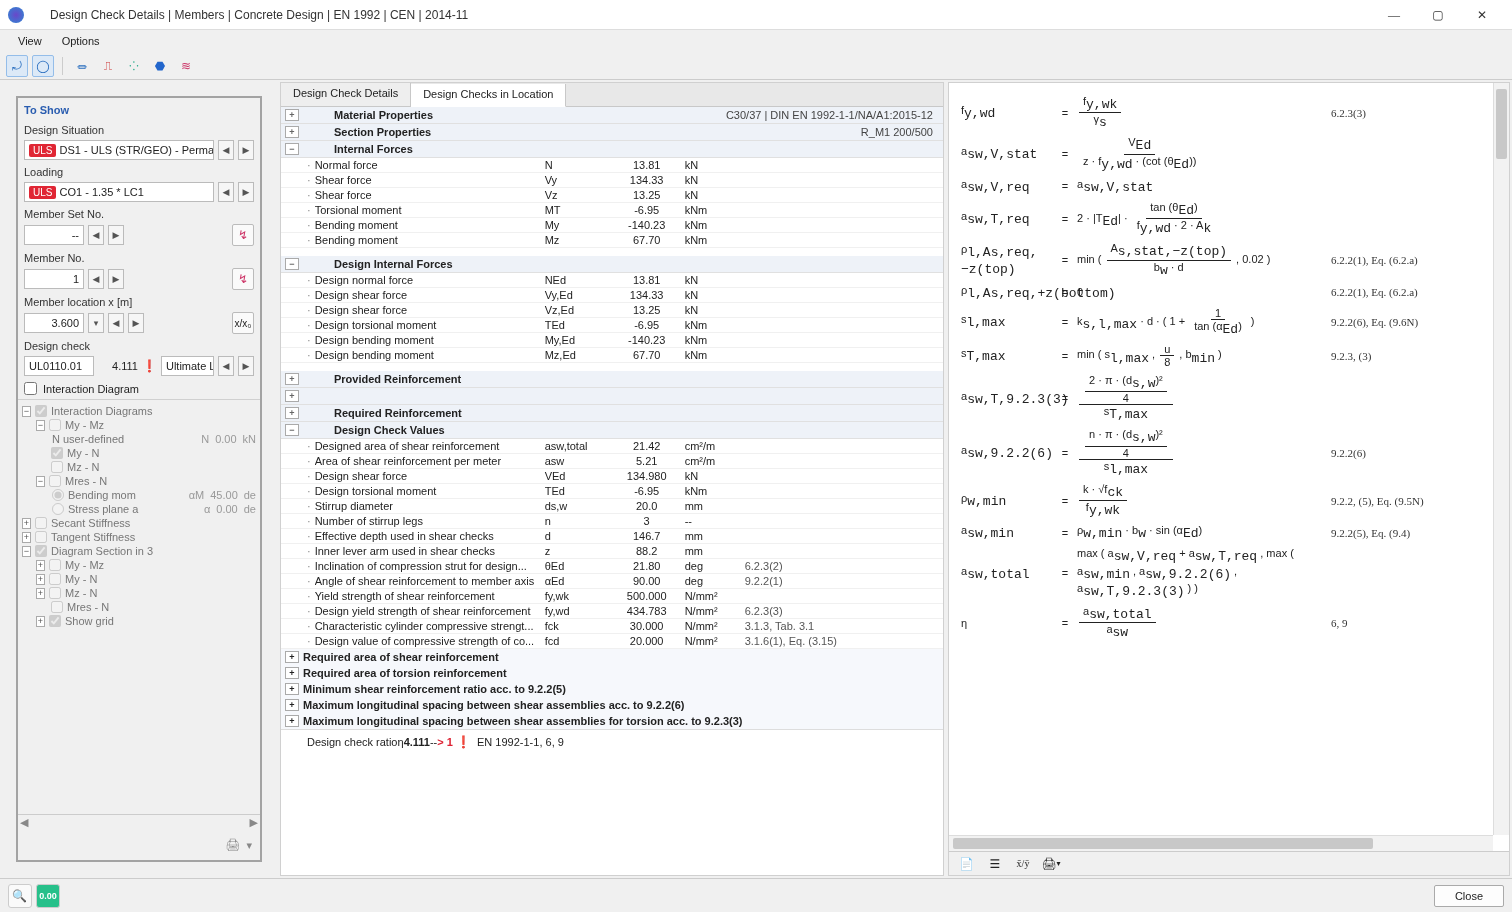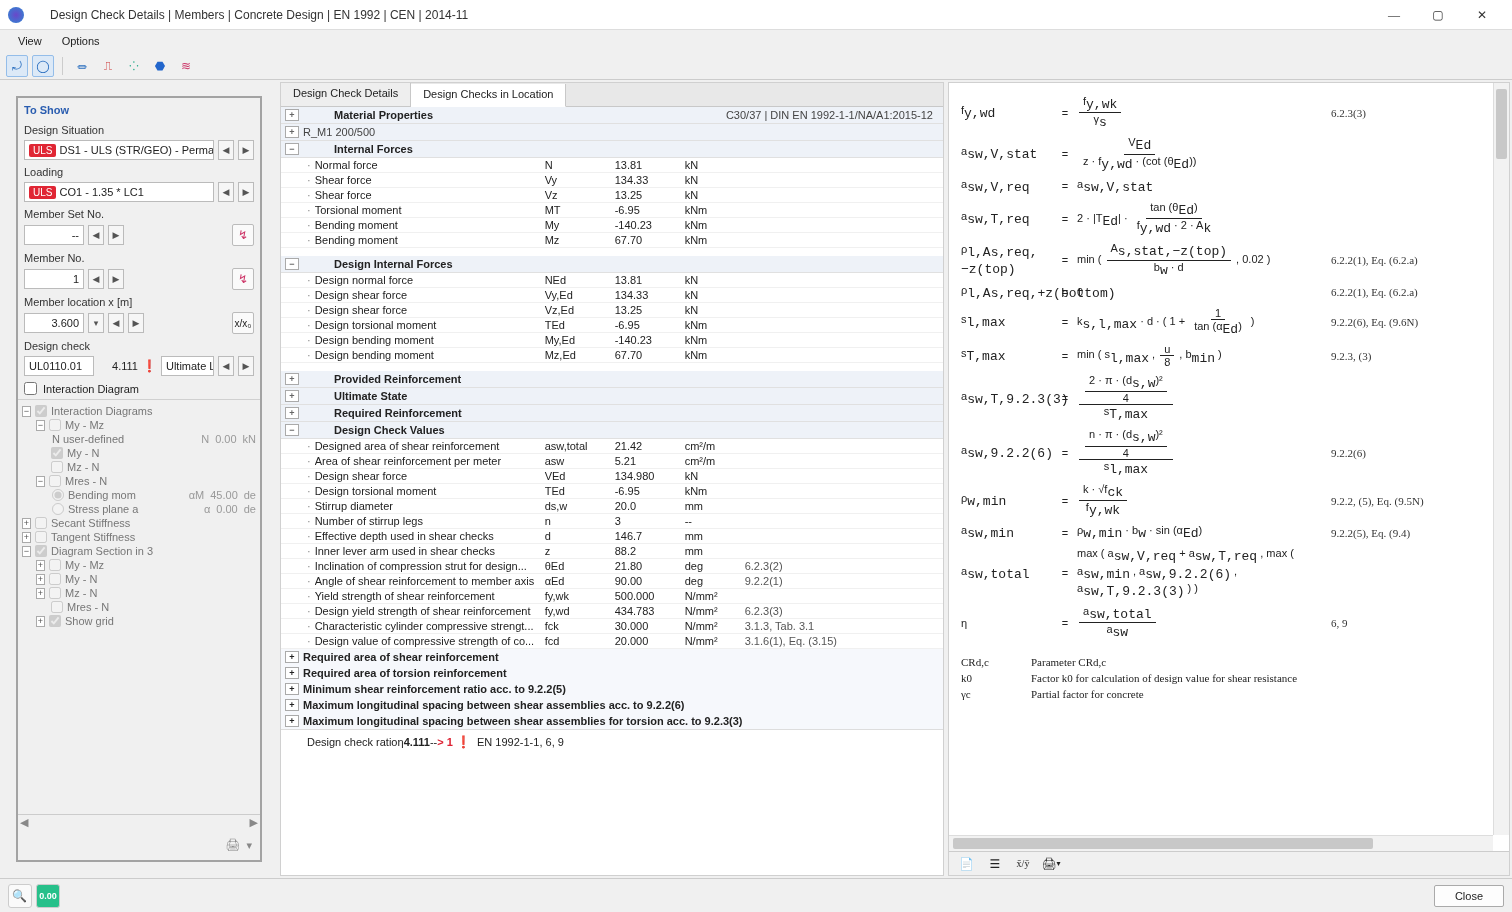--- a/index.html
+++ b/index.html
@@ -53,21 +53,21 @@
 .tab.active { background:#fff; border-bottom:1px solid #fff; position:relative; top:1px; }
 .grid { flex:1; overflow:auto; background:#fff; }
 .gh { display:flex; align-items:center; background:#eef2f8; border-bottom:1px solid #e0e0e0; padding:2px 4px; font-weight:600; }
 .gh .exp { width:14px; text-align:center; color:#666; border:1px solid #aaa; font-size:9px; line-height:10px; margin-right:4px; background:#fff;}
 .gh .ghlabel { flex:1;padding-left:31px; }
 .gh .ghright { color:#444; font-weight:400; padding-right:6px;}
 .gr { display:flex; border-bottom:1px solid #f0f0f0; padding:1px 6px 1px 26px; }
 .gr .dot{color:#888;margin-right:4px;}
 .gr .name { flex: 0 0 230px; overflow:hidden; white-space:nowrap; text-overflow:ellipsis; }
 .gr .sym  { flex: 0 0 70px; }
-.gr .val  { flex: 0 0 70px; text-align:left; padding-right:6px; }
+.gr .val  { flex: 0 0 70px; text-align:center; padding-right:6px; }
 .gr .unit { flex: 0 0 60px; }
 .gr .ref  { flex: 1; color:#555; }
 .gsub { background:#f6f8fc; font-weight:600; padding:2px 4px 2px 4px; display:flex; align-items:center;}
 .gsub .exp{width:14px;text-align:center;border:1px solid #aaa;background:#fff;font-size:9px;line-height:10px;margin-right:4px;}
 .ratio-row { display:flex; padding:6px 6px 6px 26px; border-top:1px solid #ddd; }
 .ratio-row .warn{ color:#d23; font-weight:700; }
 
 
 .sheet { position:absolute; inset:0 16px 40px 0; overflow:auto; padding:6px 12px; font-family:"Cambria Math","Times New Roman",serif; font-size:13px; color:#222; }
 .fx { display:flex; align-items:center; margin:6px 0; }
@@ -330,20 +330,21 @@
       <div class="tab active">Design Checks in Location</div>
     </div>
     <div class="grid">
       <div class="gh">
           <span class="exp">+</span>
           <span class="ghlabel">Material Properties</span>
           <span class="ghright">C30/37 | DIN EN 1992-1-1/NA/A1:2015-12</span>
         </div>
       <div class="gh">
           <span class="exp">+</span>
+          <span class="ghlabel">Section Properties</span>
           <span class="ghright">R_M1 200/500</span>
         </div>
 
       <div class="gh">
           <span class="exp">−</span>
           <span class="ghlabel">Internal Forces</span>
         </div>
       <div id="int-rows">
           <div class="gr">
             <span class="dot">·</span>
@@ -451,21 +452,20 @@
           </div>
         </div>
 
       <div style="height:8px;"></div>
       <div class="gh">
           <span class="exp">+</span>
           <span class="ghlabel">Provided Reinforcement</span>
         </div>
       <div class="gh">
           <span class="exp">+</span>
-          <span class="ghlabel">Ultimate State</span>
         </div>
       <div class="gh">
           <span class="exp">+</span>
           <span class="ghlabel">Required Reinforcement</span>
         </div>
       <div class="gh">
           <span class="exp">−</span>
           <span class="ghlabel">Design Check Values</span>
         </div>
       <div id="dcv-rows">
@@ -746,34 +746,20 @@
       <div class="fx">
           <span class="lhs">η</span>
           <span class="eq">=</span>
         <span class="rhs"><span class="frac">
               <span class="num">a<span class="sub">sw,total</span></span>
               <span class="den">a<span class="sub">sw</span></span>
             </span></span>
         <span class="ref">6, 9</span>
         </div>
 
-      <div class="symtbl">
-        <div class="srow">
-            <span class="ssym">CRd,c</span>
-            <span class="sdesc">Parameter CRd,c</span>
-          </div>
-        <div class="srow">
-            <span class="ssym">k0</span>
-            <span class="sdesc">Factor k0 for calculation of design value for shear resistance</span>
-          </div>
-        <div class="srow">
-            <span class="ssym">γc</span>
-            <span class="sdesc">Partial factor for concrete</span>
-          </div>
-      </div>
     </div>
     <div class="right-scroll-v">
         <div class="thumb"></div>
       </div>
     <div class="right-scroll-h">
         <div class="thumb"></div>
       </div>
     <div class="right-toolbar">
       <div class="tbtn">
           <span class="ic" style="color:#3a8;">📄</span>

